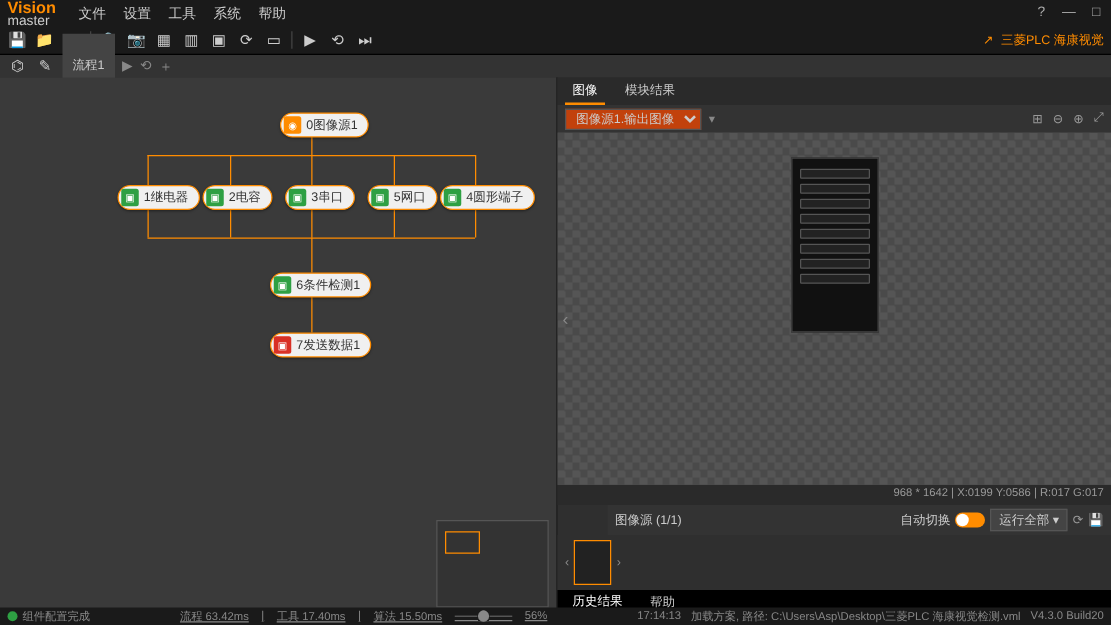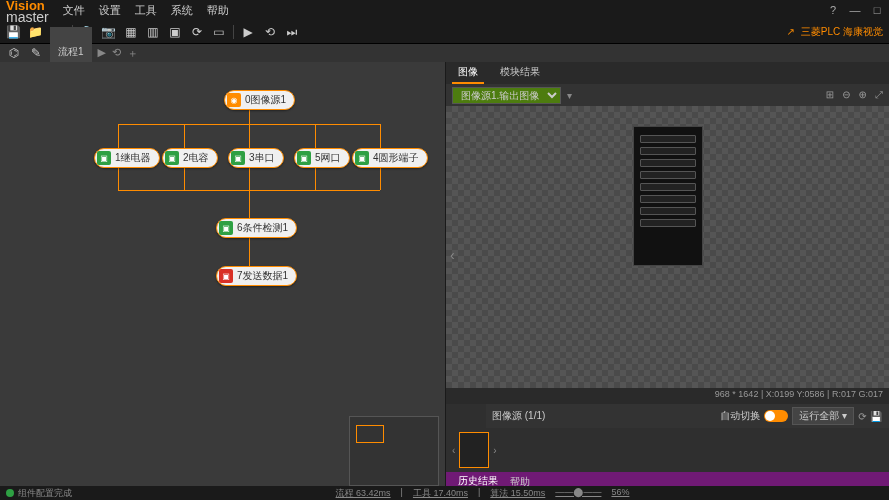--- a/index.html
+++ b/index.html
@@ -1,19 +1,19 @@
 <!DOCTYPE html>
 <html><head>
 <meta charset="utf-8">
 <style>
 * { margin:0; padding:0; box-sizing:border-box; font-family:"Microsoft YaHei",Arial,sans-serif; }
 body { width:889px; height:500px; background:#2a2a2a; color:#ccc; font-size:11px; overflow:hidden; position:relative; }
 .titlebar { height:20px; background:#1a1a1a; display:flex; align-items:center; padding:0 6px; }
 .logo { color:#ff8c00; font-weight:bold; font-size:13px; margin-right:4px; }
-.logo-sub { color:#ccc; font-size:14px; line-height:9px; }
+.logo-sub { color:#ccc; font-size:11px; line-height:9px; }
 .logo-wrap { display:flex; flex-direction:column; margin-right:14px; }
 .menu { display:flex; gap:14px; }
 .menu span { cursor:pointer; }
 .winctl { margin-left:auto; display:flex; gap:10px; color:#aaa; }
 .winctl span { cursor:pointer; width:12px; text-align:center; }
 .toolbar { height:24px; background:#1a1a1a; display:flex; align-items:center; padding:0 6px; border-bottom:1px solid #000; }
 .tbgroup { display:flex; gap:6px; align-items:center; }
 .tbsep { width:1px; height:14px; background:#444; margin:0 6px; }
 .tbicon { width:16px; height:16px; display:flex; align-items:center; justify-content:center; color:#ccc; cursor:pointer; font-size:12px; }
 .tbright { margin-left:auto; display:flex; align-items:center; gap:6px; color:#ff8c00; font-size:10px; }
@@ -34,34 +34,34 @@
 .wire { position:absolute; background:#ff8c00; }
 .wire.h { height:1px; }
 .wire.v { width:1px; }
 .minimap { position:absolute; bottom:6px; right:6px; width:90px; height:70px; background:#333; border:1px solid #555; }
 .minimap-vp { position:absolute; border:1px solid #ff8c00; left:6px; top:8px; width:28px; height:18px; }
 
 .sptabs { height:22px; display:flex; background:#2a2a2a; padding:0 6px; gap:10px; font-size:10px; }
 .sptab { cursor:pointer; padding:3px 6px; }
 .sptab.active { color:#fff; border-bottom:2px solid #ff8c00; }
 .imgsel { height:22px; display:flex; align-items:center; padding:0 6px; background:#333; font-size:10px; gap:6px; }
-.imgsel select { background:#4d7c0f; color:#ccc; border:1px solid #555; font-size:10px; padding:1px 4px; }
+.imgsel select { background:#c2410c; color:#ccc; border:1px solid #555; font-size:10px; padding:1px 4px; }
 .imgview { flex:1; background:repeating-conic-gradient(#555 0 25%, #4a4a4a 0 50%) 0 0/12px 12px; position:relative; display:flex; align-items:flex-start; justify-content:center; }
 .pcbfake { width:70px; height:140px; background:#111; margin-top:20px; border:1px solid #444; position:relative; padding:4px; }
 .pcbrow { height:8px; background:#222; margin:4px 2px; border:1px solid #555; border-radius:1px; }
 .chev { position:absolute; left:4px; top:50%; color:#888; font-size:14px; cursor:pointer; }
 .imgstatus { height:16px; background:#2a2a2a; font-size:9px; color:#999; text-align:right; padding:1px 6px; }
 .imgsrcbar { height:24px; display:flex; align-items:center; justify-content:space-between; padding:0 6px; background:#333; font-size:10px;margin-left:40px; }
 .autosw { display:flex; align-items:center; gap:4px; }
 .switch { width:24px; height:12px; background:#ff8c00; border-radius:6px; position:relative; cursor:pointer; }
 .switch::after { content:''; position:absolute; width:10px; height:10px; background:#fff; border-radius:50%; top:1px; left:1px; }
 .thumbrow { height:44px; display:flex; align-items:center; padding:0 6px; gap:4px; background:#2f2f2f; }
 .thumbnav { color:#888; cursor:pointer; font-size:10px; }
 .thumb { width:30px; height:36px; background:#222; border:1px solid #ff8c00; }
-.histtabs { height:20px; display:flex; align-items:center; padding:0 6px; background:#701a75; font-size:10px; }
+.histtabs { height:20px; display:flex; align-items:center; padding:0 6px; gap:10px; background:#000000; font-size:10px; }
 .table { font-size:10px; }
 .thead { display:flex; background:#3a3a3a; height:18px; align-items:center; }
 .th, .td { padding:0 6px; }
 .th1 { width:50px; } .th2 { width:130px; } .th3 { flex:1; }
 .trow { display:flex; height:18px; align-items:center; }
 .iconsright { display:flex; gap:8px; color:#999; margin-left:auto; }
 .iconsright span { cursor:pointer; }
 .statusbar { position:absolute; bottom:0; left:0; right:0; height:14px; background:#1a1a1a; display:flex; align-items:center; font-size:9px; color:#888; padding:0 6px; gap:10px; }
 .sbleft { display:flex; align-items:center; gap:4px; }
 .okdot { width:8px; height:8px; background:#2ea043; border-radius:50%; }
@@ -247,13 +247,18 @@
   </div>
   <div class="sbmid">
     <span>流程 63.42ms</span>
     <span>|</span>
     <span>工具 17.40ms</span>
     <span>|</span>
     <span>算法 15.50ms</span>
     <span>——⬤——</span>
     <span>56%</span>
   </div>
+  <div class="sbright">
+    <span>17:14:13</span>
+    <span>加载方案, 路径: C:\Users\Asp\Desktop\三菱PLC 海康视觉检测.vml</span>
+    <span>V4.3.0 Build20</span>
+  </div>
 </div>
 
 </body></html>

